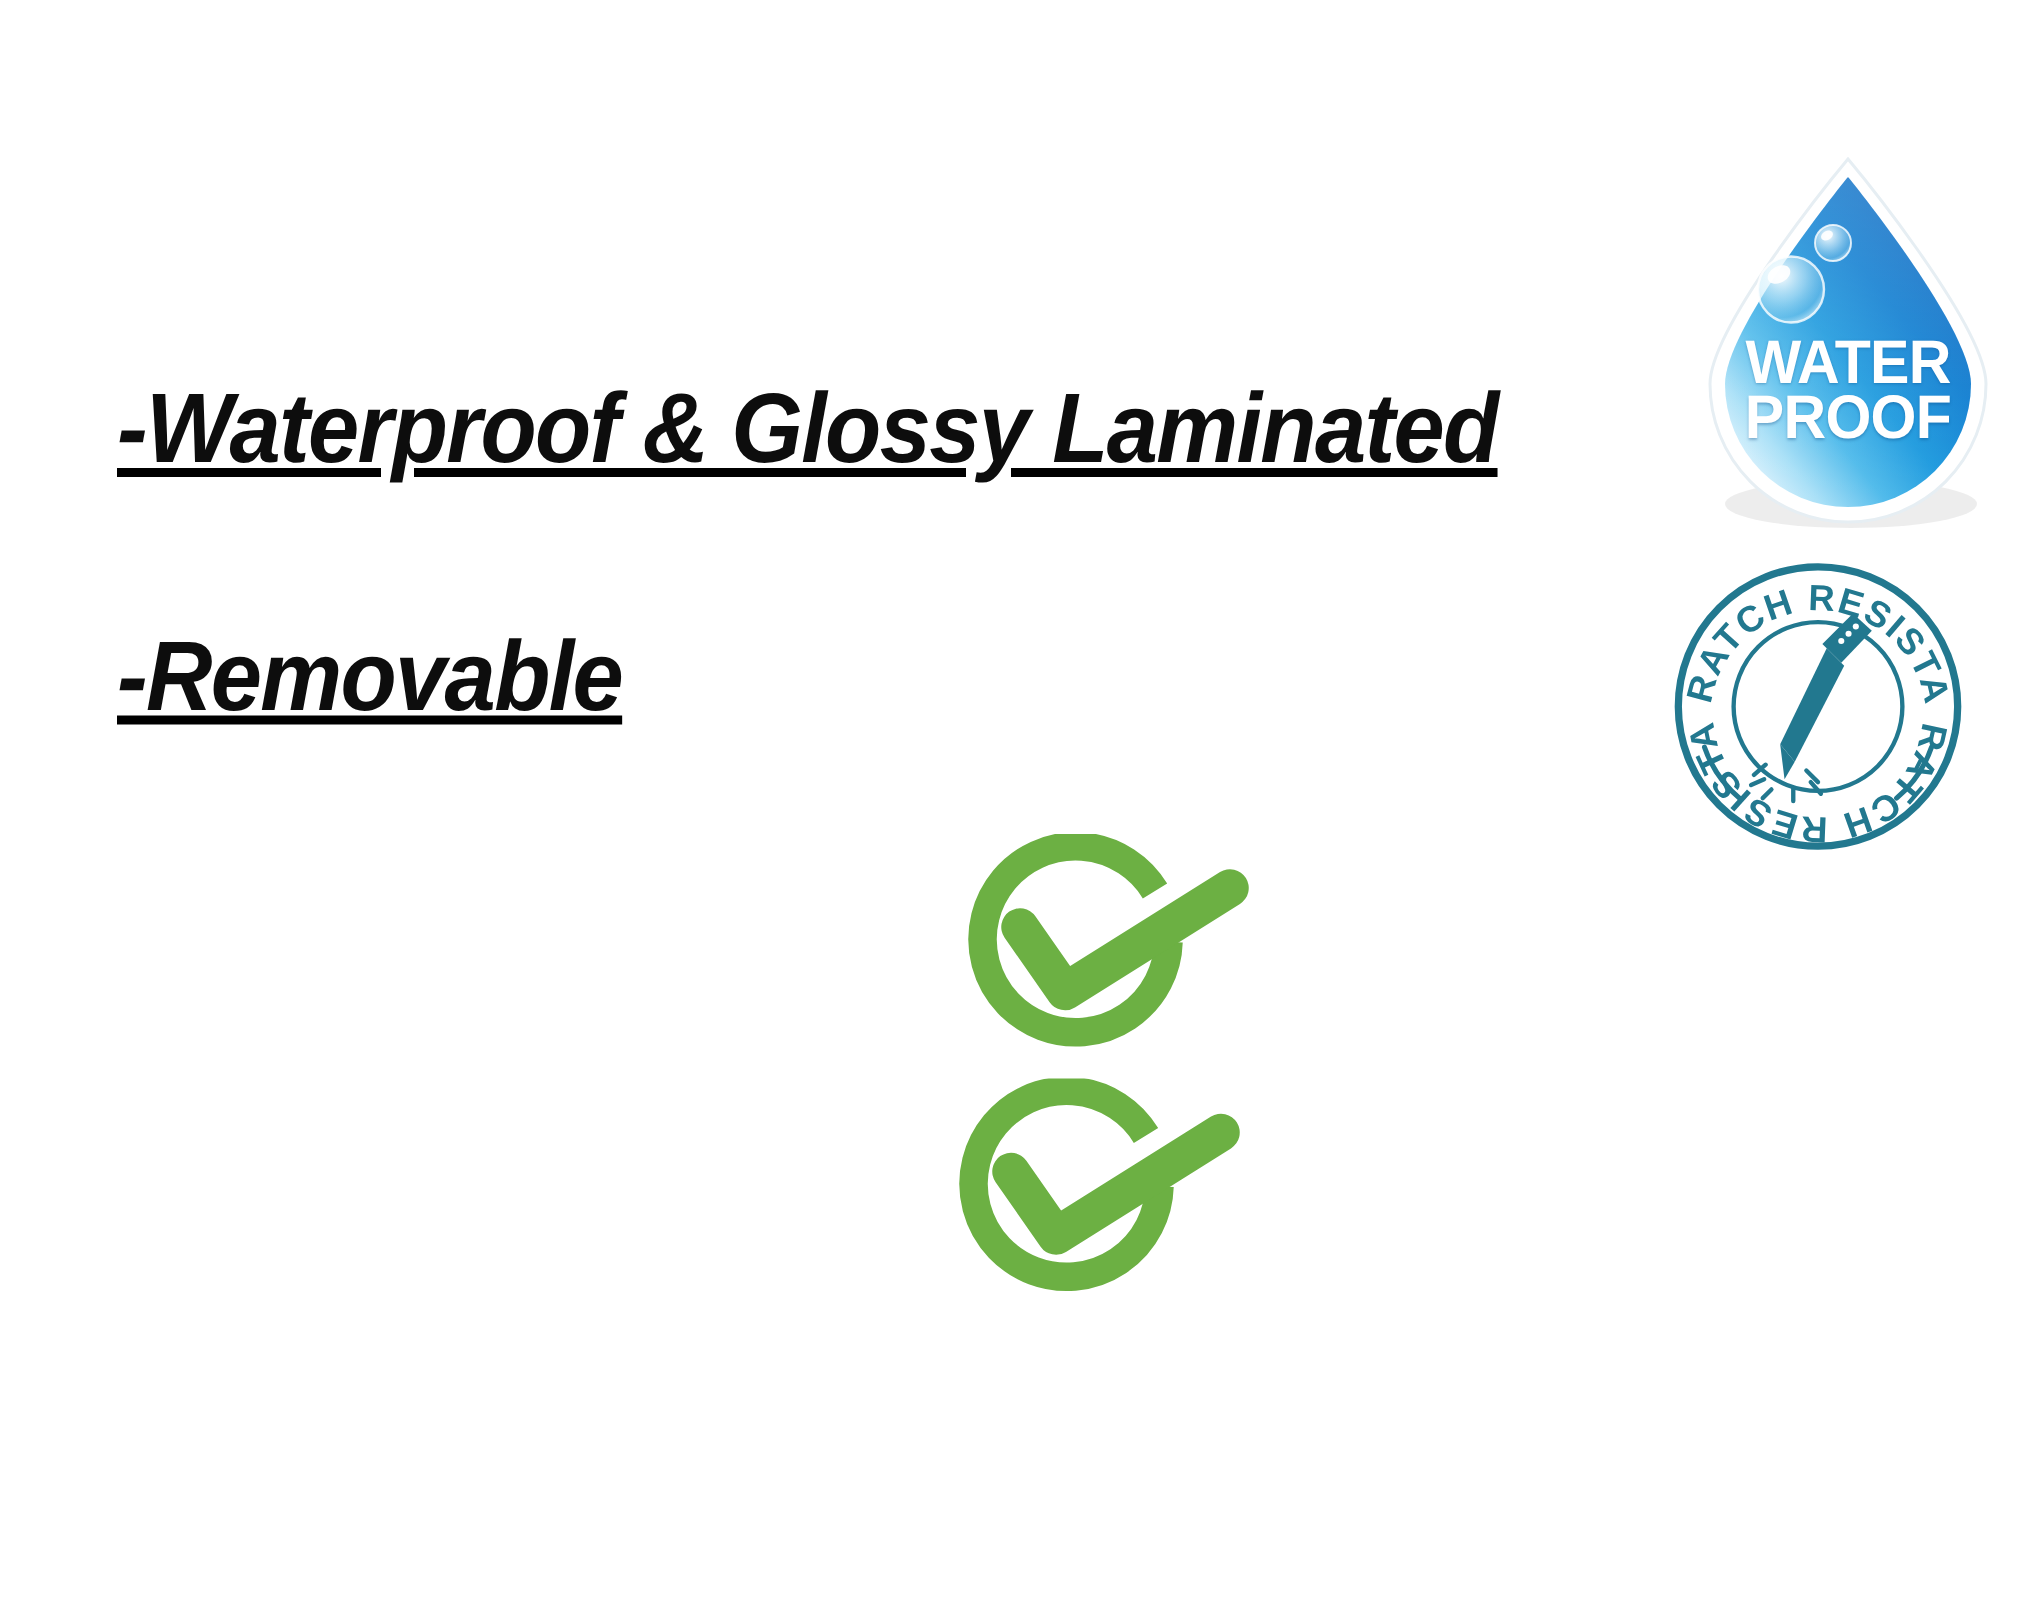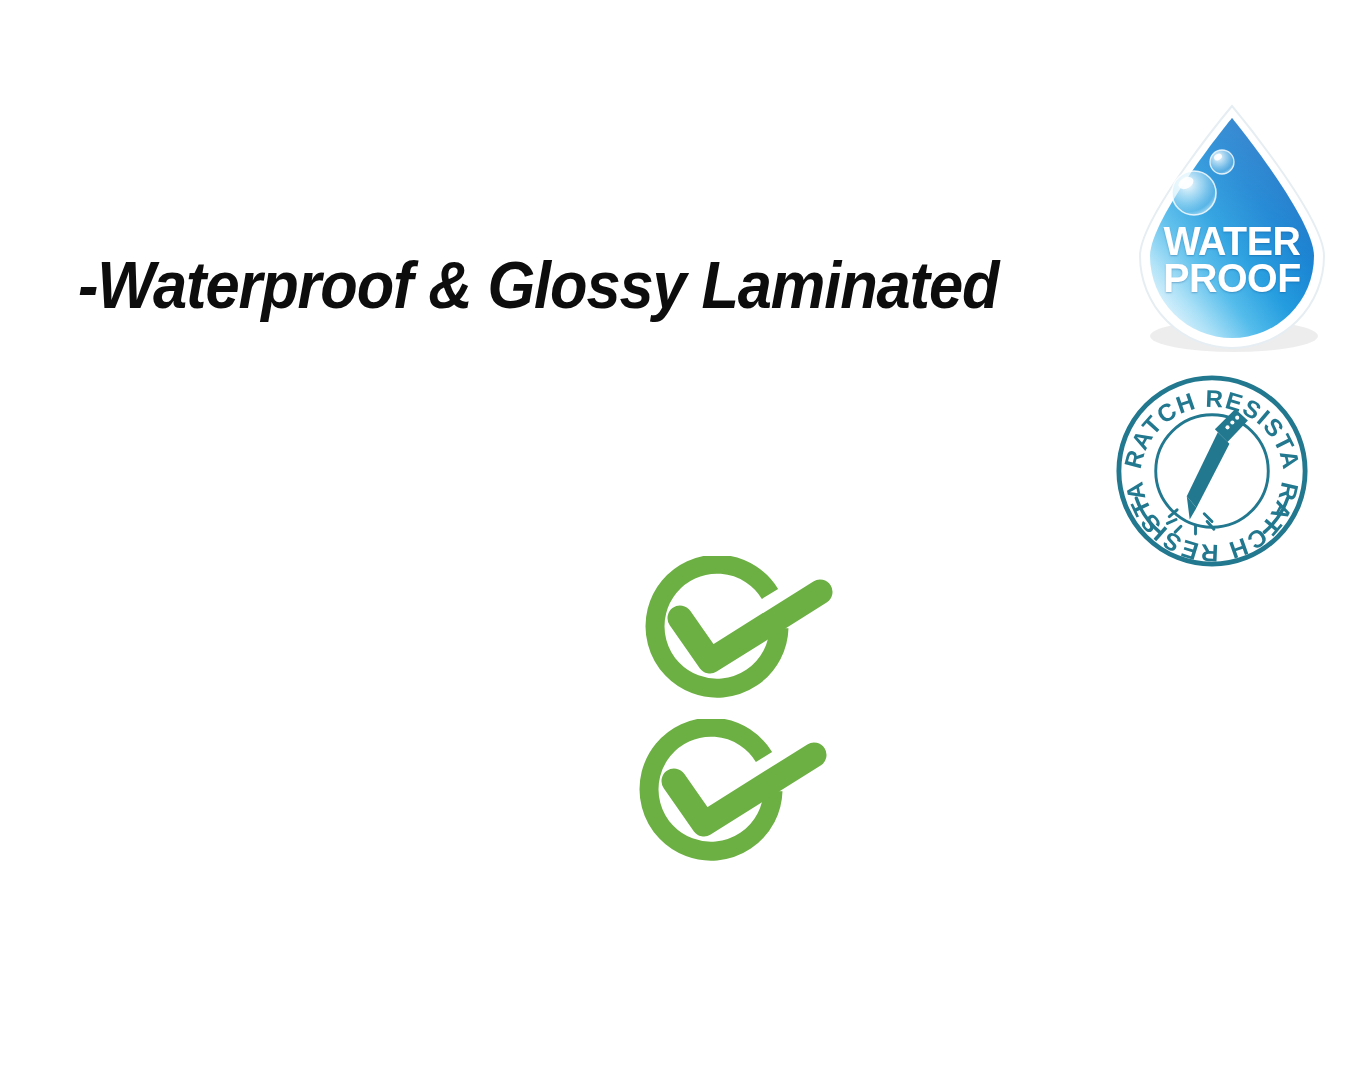--- a/index.html
+++ b/index.html
@@ -16,20 +16,21 @@
     overflow: hidden;
     font-family: "Liberation Sans", sans-serif;
   }
 
   
   .feature-list {
     position: absolute;
     left: 78px;
     top: 250px;
     width: 1020px;
+    text-decoration: underline;
   }
   .feature-line {
     height: 165px;
     display: flex;
     align-items: flex-start;
     white-space: nowrap;
   }
   .feature-text {
     font-family: "Liberation Sans", sans-serif;
     font-weight: 700;
@@ -89,20 +90,23 @@
 <div id="canvas">
 
   <div class="feature-list">
 
     <div class="feature-line">
       <span class="feature-text">-Waterproof &amp; Glossy Laminated</span>
     </div>
 
 
 
+    <div class="feature-line">
+      <span class="feature-text">-Removable</span>
+    </div>
 
   </div>
 
   <div class="droplet-badge">
     <svg width="204" height="250" viewBox="0 0 204 250">
       <defs>
         <linearGradient id="dropGrad" x1="0.08" y1="0.92" x2="0.85" y2="0.08">
           <stop offset="0%" stop-color="#e9f7fe"></stop>
           <stop offset="14%" stop-color="#a9e0f7"></stop>
           <stop offset="30%" stop-color="#51bbeb"></stop>

